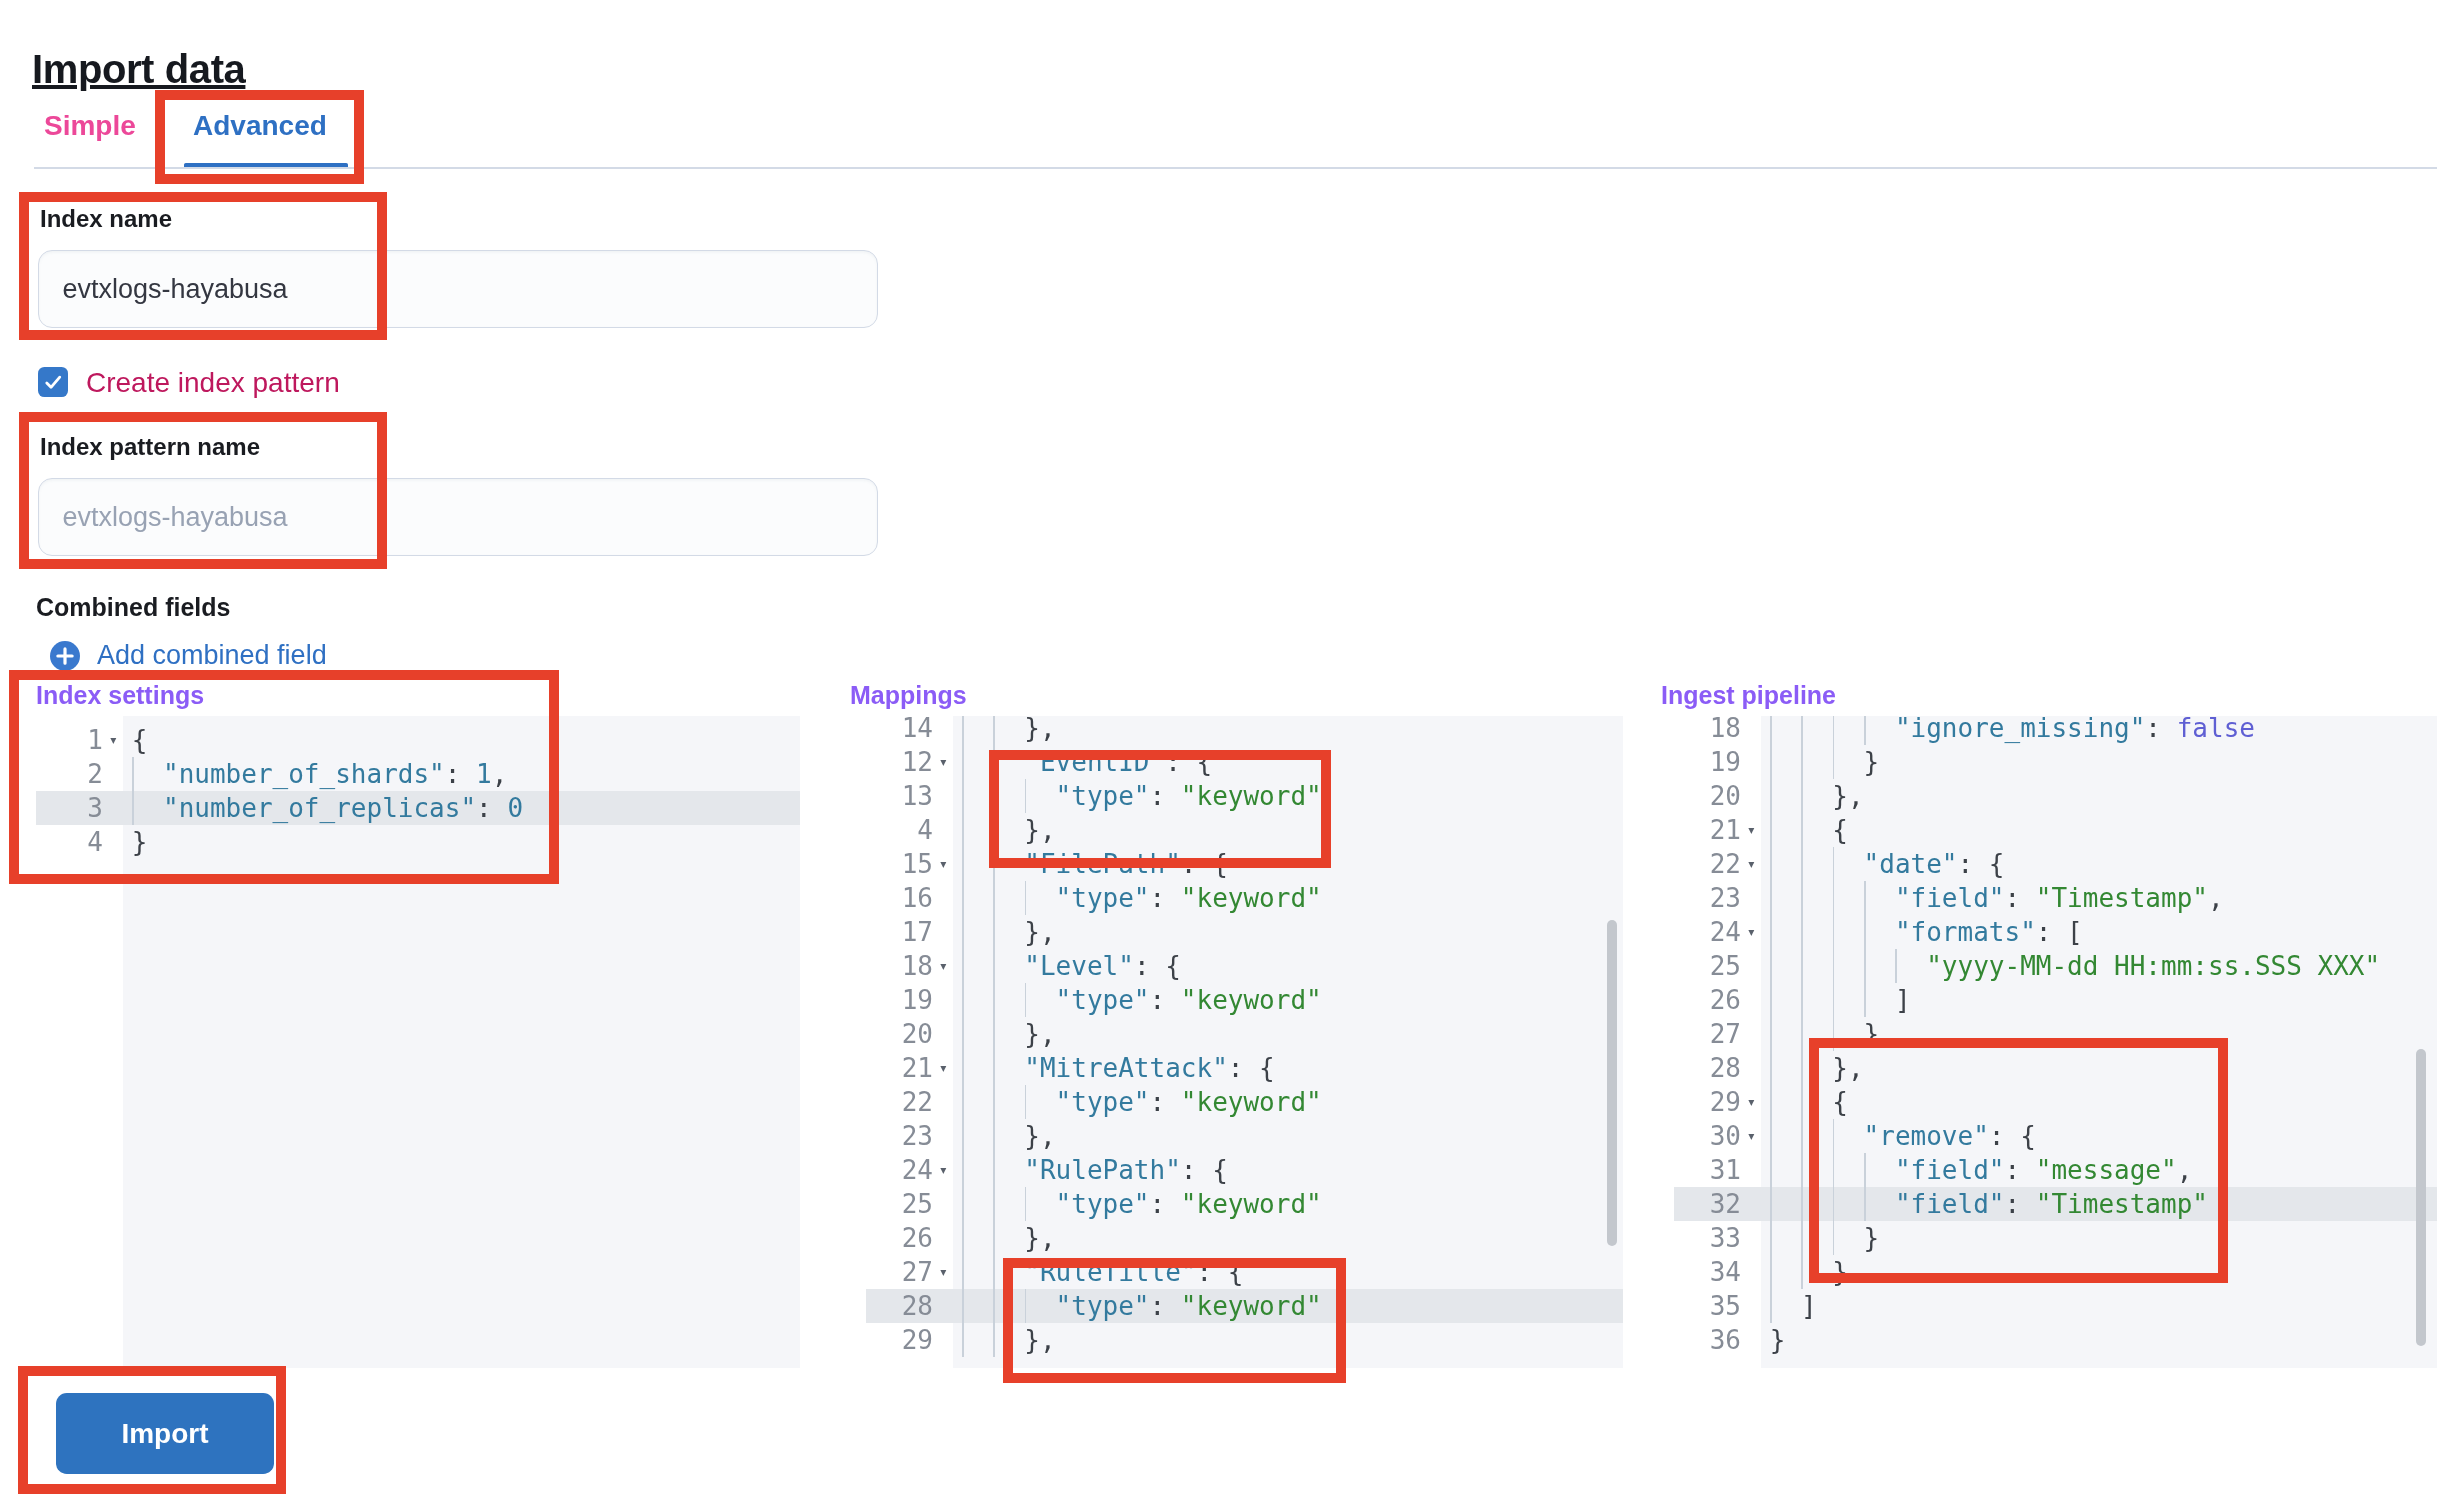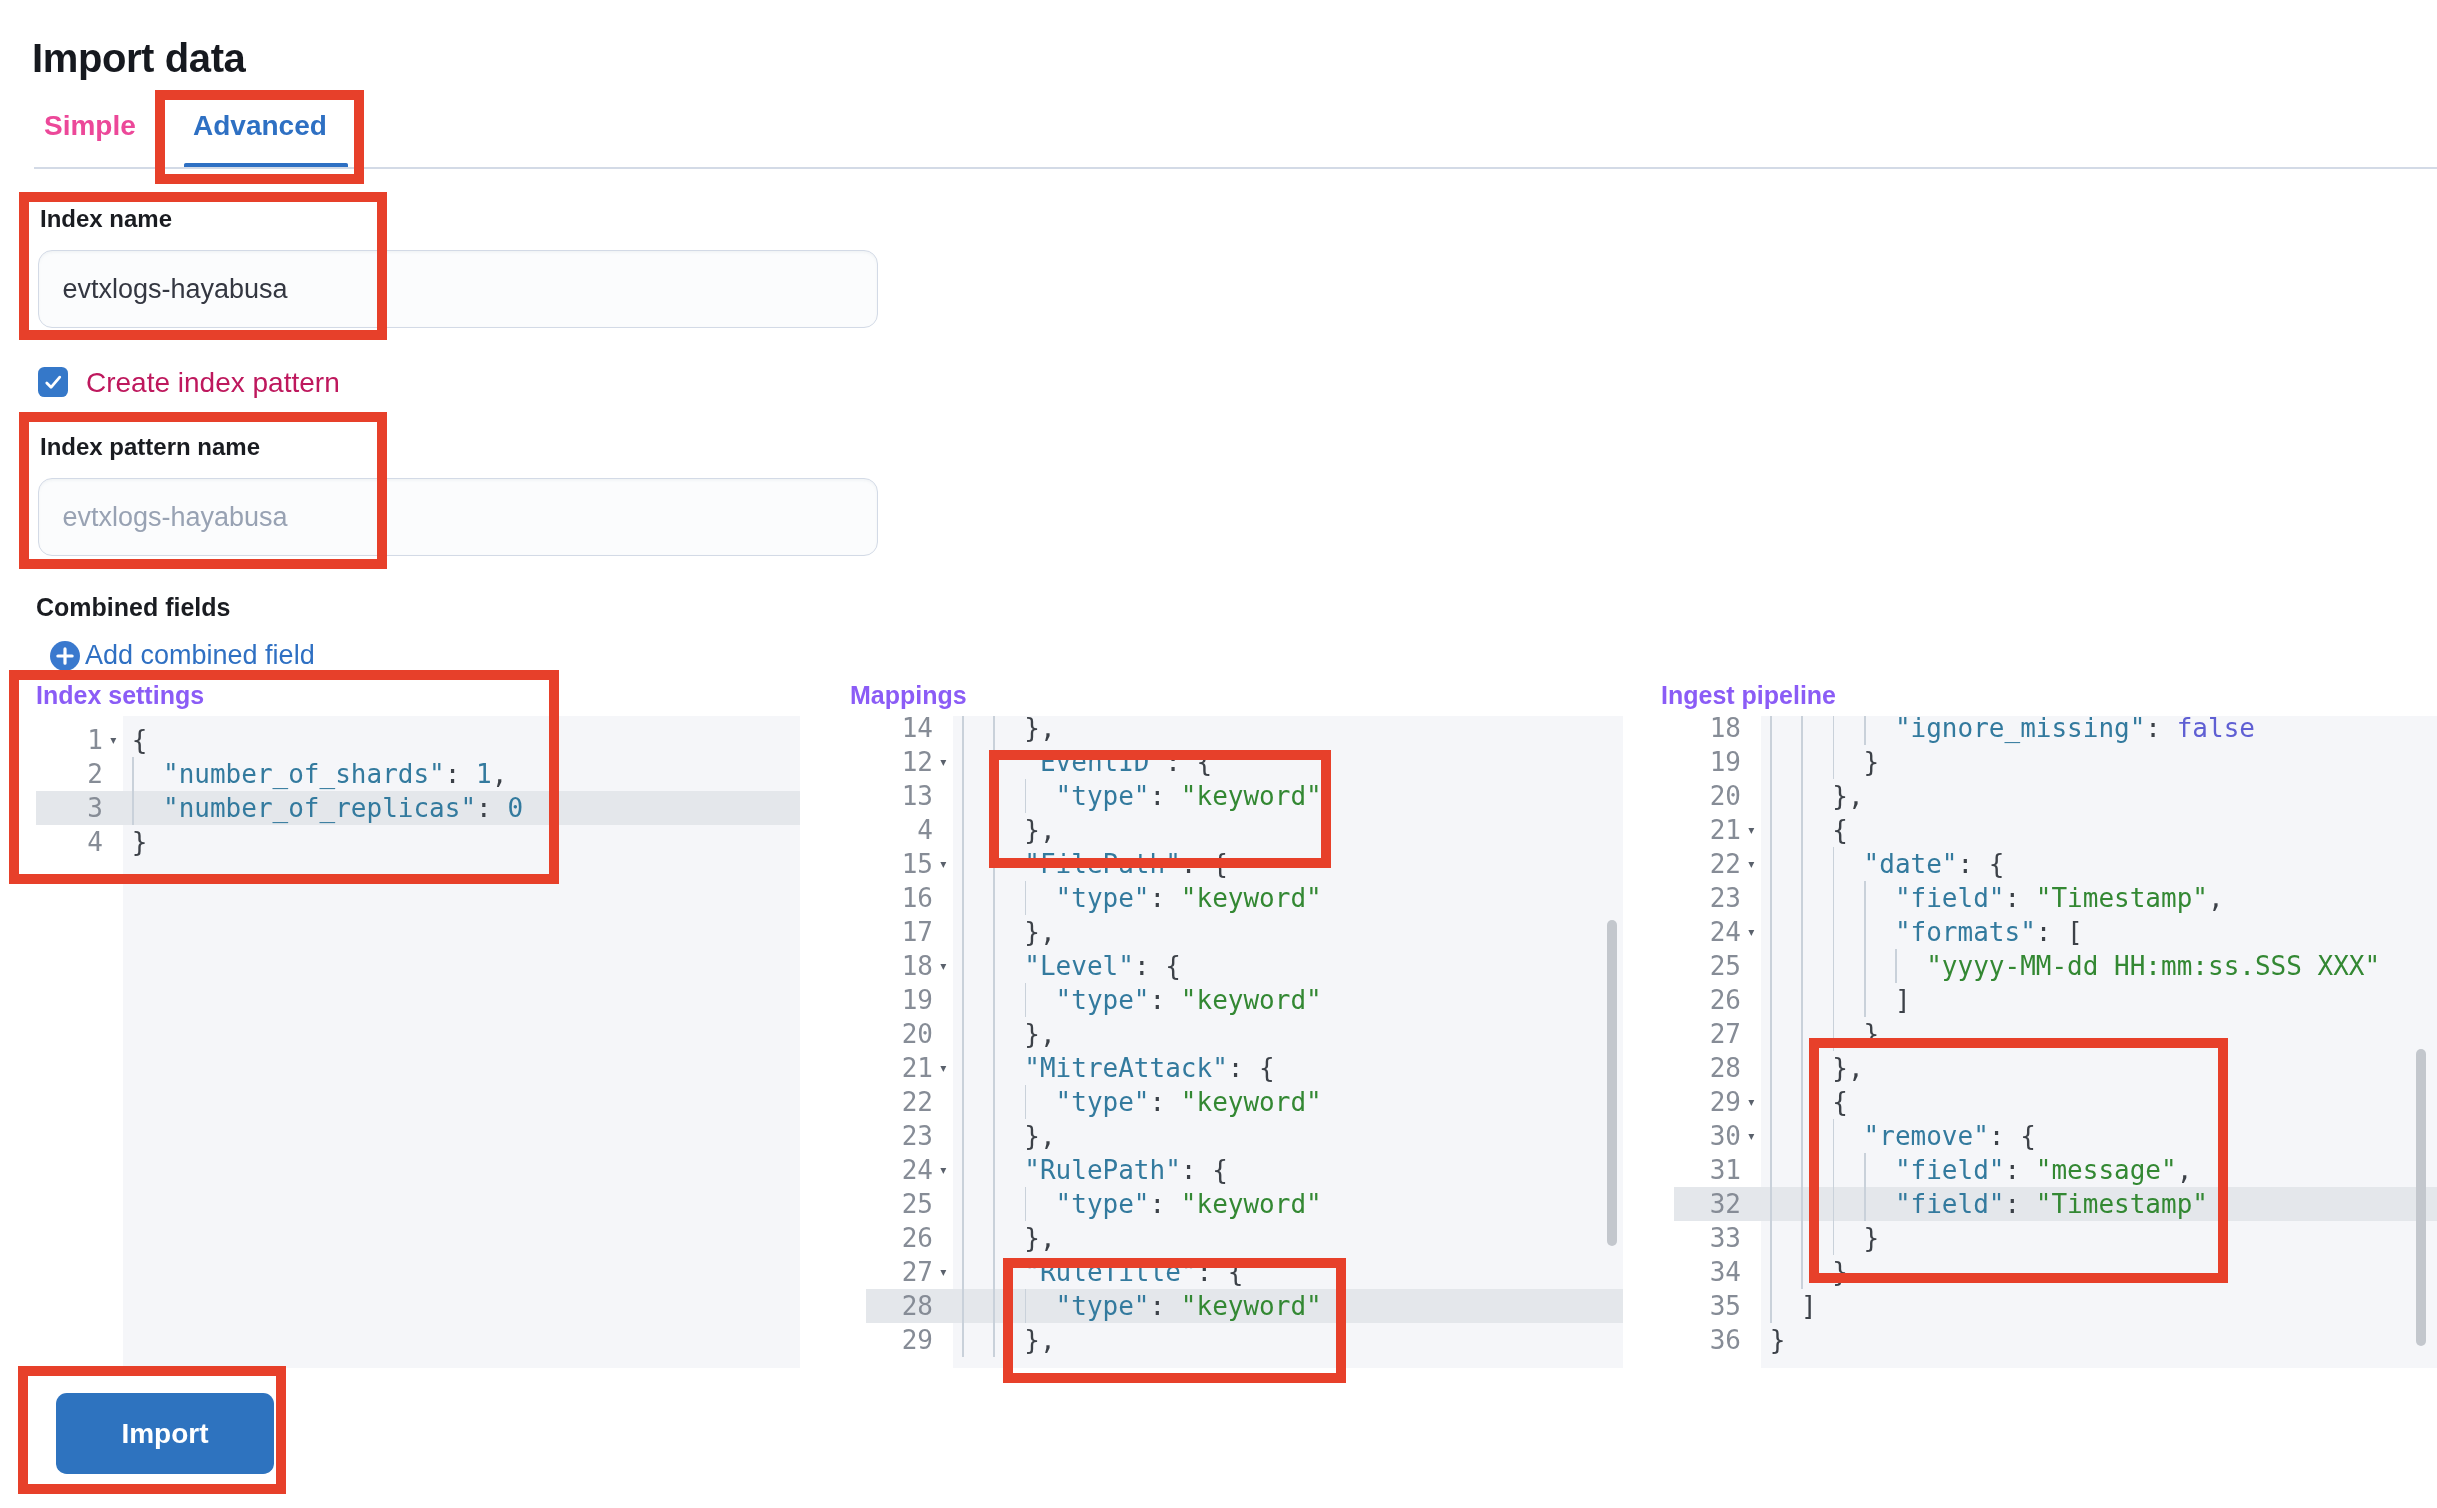--- a/index.html
+++ b/index.html
@@ -1,19 +1,19 @@
 <!DOCTYPE html>
 <html style="font-size:14.4px"><head>
 <meta charset="utf-8">
 <style>
   html,body{margin:0;padding:0;background:#fff;}
   #screen{position:relative;width:2438px;height:1508px;background:#ffffff;overflow:hidden;
           font-family:"Liberation Sans",sans-serif;color:#343741;}
 
-  .page-title{position:absolute;left:32px;top:9px;font-size:40px;font-weight:800;color:#16191f;letter-spacing:-0.4px;}
+  .page-title{position:absolute;left:32px;top:20px;font-size:40px;font-weight:800;color:#16191f;letter-spacing:-0.4px;text-decoration:underline;}
 
   .tab{position:absolute;top:110px;font-size:28px;font-weight:700;cursor:pointer;}
   .tab.simple{left:44px;color:#ec4899;}
   .tab.advanced{left:193px;color:#2e70c3;}
   .tab-underline{position:absolute;left:184px;top:163px;width:164px;height:5.4px;background:#2e70c3;border-radius:1.8px;}
   .tabs-divider{position:absolute;left:34px;top:167px;width:2404px;height:1.8px;background:#d3dae6;}
 
   .field-label{position:absolute;font-size:24px;font-weight:700;color:#1a1c21;}
   .lbl-index-name{left:40px;top:205px;}
   .lbl-index-pattern{left:40px;top:433px;}
@@ -25,21 +25,21 @@
       box-shadow:inset 0 1.8px 2.7px rgba(120,135,155,.08);outline:none;}
   .text-input::placeholder{color:#98a2b3;}
   #index-name-input{top:250px;}
   #index-pattern-input{top:478px;}
 
   .checkbox{position:absolute;left:38px;top:367px;width:30px;height:30px;border-radius:6.3px;
       background:#3578c9;display:flex;align-items:center;justify-content:center;cursor:pointer;}
   .checkbox svg{width:22.5px;height:22.5px;}
   .checkbox-label{position:absolute;left:86px;top:367px;font-size:28px;color:#be185d;}
 
-  .add-link{position:absolute;left:50px;top:640px;display:flex;align-items:center;gap:5px;cursor:pointer;}
+  .add-link{position:absolute;left:50px;top:640px;display:flex;align-items:center;gap:17px;cursor:pointer;}
   .add-link .plus-circle{width:30px;height:30px;flex:none;}
   .add-link .link-text{font-size:27px;font-weight:500;color:#2f70c3;}
 
   .editor-label{position:absolute;top:681px;font-size:25px;font-weight:700;color:#8b5cf6;}
   .lbl-settings{left:36px;}
   .lbl-mappings{left:850px;}
   .lbl-ingest{left:1661px;}
 
   .editor{position:absolute;top:716px;height:652px;overflow:hidden;cursor:text;
       background:linear-gradient(to right,#ffffff 87px,#f5f6f9 87px);}

